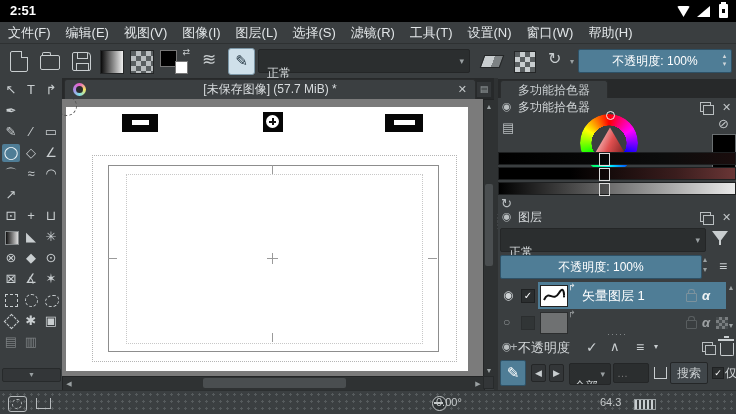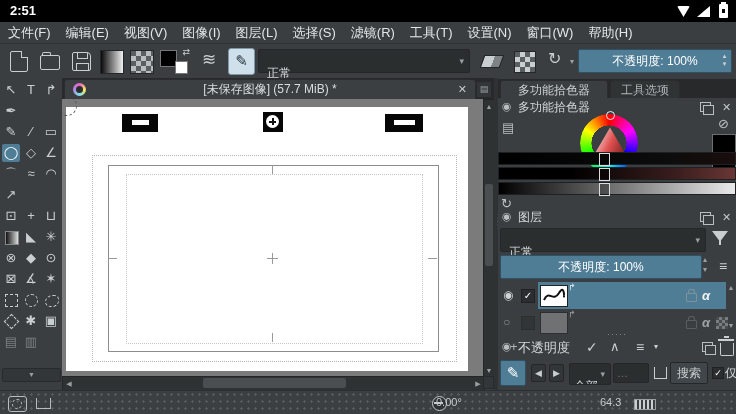--- a/index.html
+++ b/index.html
@@ -381,21 +381,20 @@
     <div id="hcorner" class="abs"></div>
   </div>
 
   <div id="splitter" class="abs">
     <span class="grip">⋮<br>⋮<br>⋮</span>
   </div>
 
   <div id="dockers" class="abs">
     <div class="abs dtabs">
       <span class="dtab active" style="left:2px;width:108px">多功能拾色器</span>
-      <span class="dtab inactive" style="left:112px;width:70px">工具选项</span>
     </div>
 
     <div class="dheader" style="top:20px">
       <span class="anchor">◉</span>
       <span class="htitle">多功能拾色器</span>
       <span class="floaticon" style="left:202px;top:4px"></span>
       <span class="closeicon" style="left:224px;top:2px">✕</span>
     </div>
     <span class="abs settingsicon" style="left:4px;top:42px">▤</span>
     <div id="wheel" class="abs"></div>
@@ -435,20 +434,21 @@
     <span class="abs menuicon" style="left:221px;top:180px">≡</span>
 
     <div class="lrow sel" style="top:204px">
       <span class="eye">◉</span>
       <span class="chk">✓</span>
       <span class="hl">
         <span class="lthumb"><svg width="26" height="20" viewBox="0 0 26 20">
               <path d="M3 14 C 8 3, 12 17, 18 7 S 23 14, 23 10" stroke="#111" fill="none" stroke-width="2"></path>
             </svg></span>
         <span class="vbadge">↱</span>
+        <span class="lname">矢量图层 1</span>
         <span class="locki" style="left:148px;top:11px"></span>
         <span class="alphai" style="left:164px;top:6px">α</span>
       </span>
     </div>
     <span class="lscroll" style="top:206px">▲</span>
     <div class="lrow dim2" style="top:231px;opacity:.55">
       <span class="eye">○</span>
       <span class="chk"></span>
       <span class="hl">
         <span class="lthumb dim"></span>

